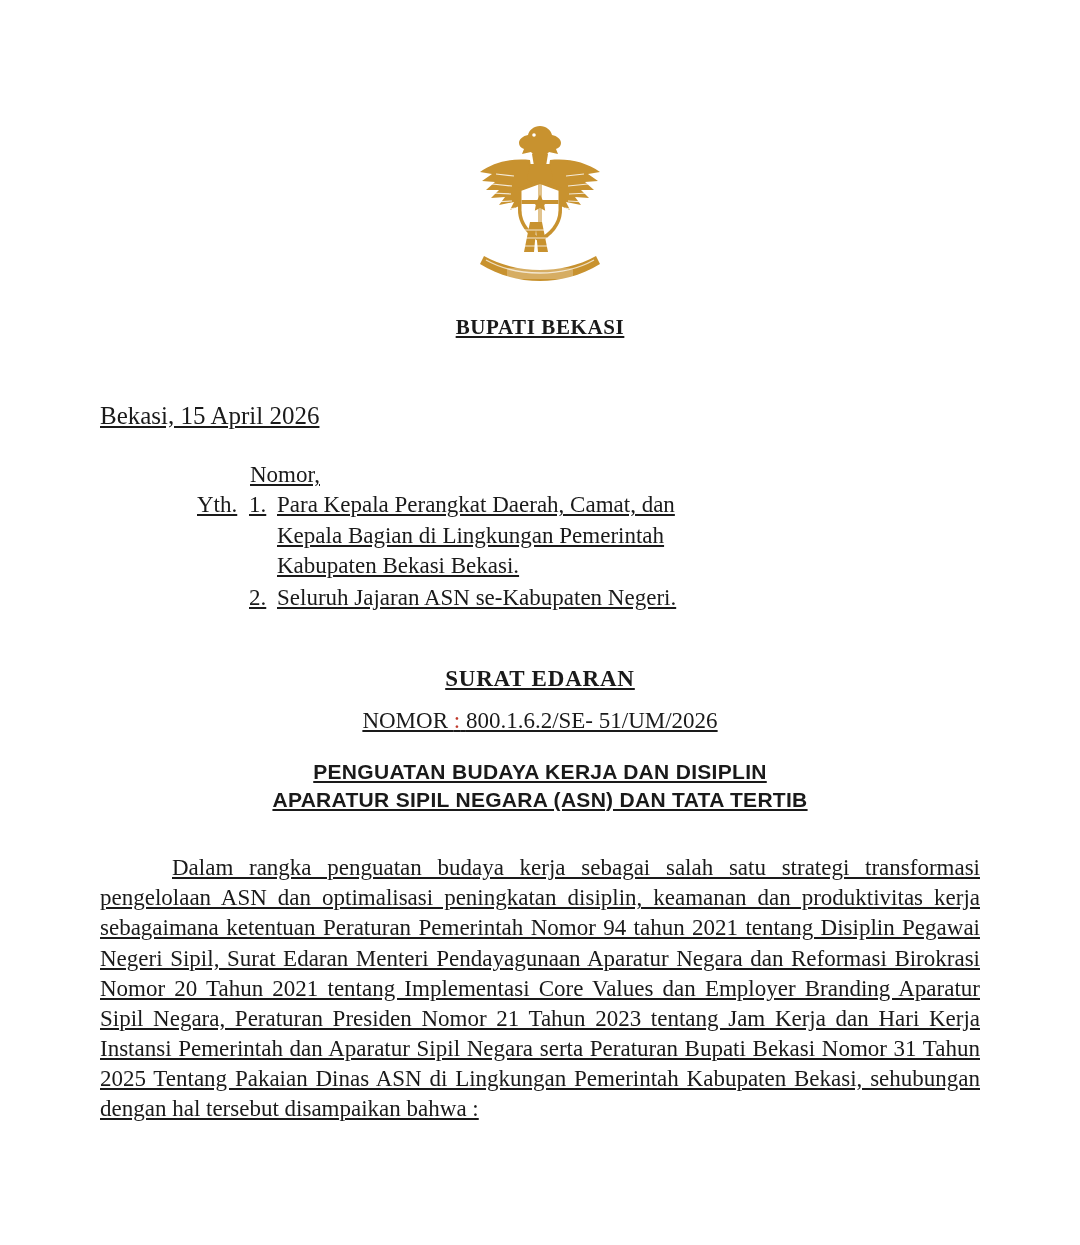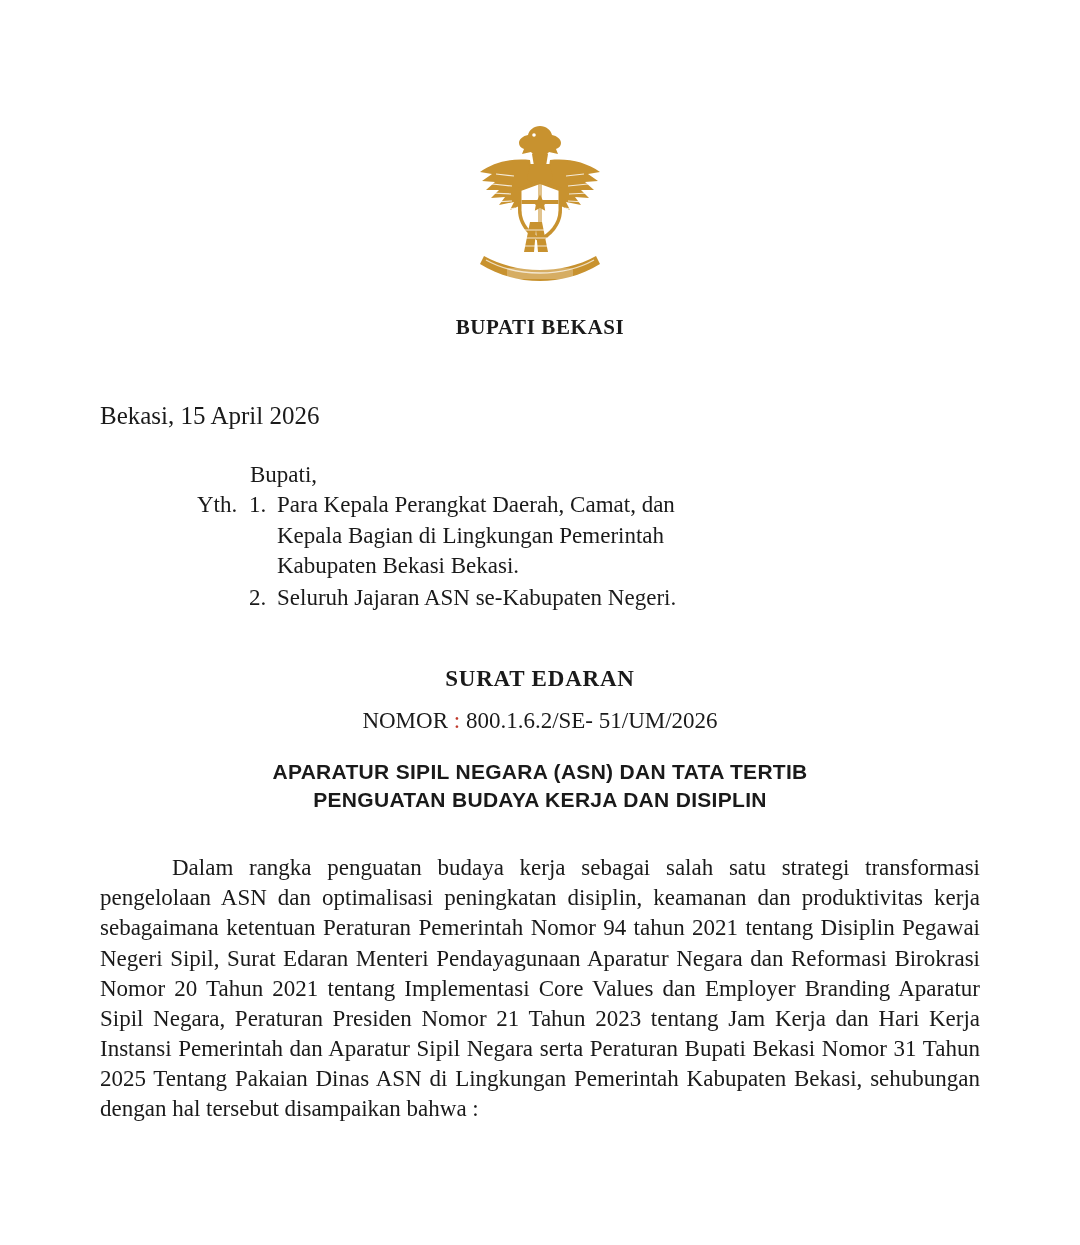--- a/index.html
+++ b/index.html
@@ -13,20 +13,21 @@
     font-family: "Liberation Serif", serif;
     color: #1a1a1a;
     overflow: hidden;
   }
   .page {
     position: relative;
     width: 1080px;
     height: 1245px;
     box-sizing: border-box;
     padding: 0 100px;
+    text-decoration: underline;
   }
   
   .emblem-wrap {
     padding-top: 118px;
     display: flex;
     justify-content: center;
   }
   .emblem {
     width: 160px;
     height: 175px;
@@ -170,21 +171,21 @@
         <rect x="47" y="150" width="66" height="11" rx="2" fill="#ffffff" opacity="0.25"></rect>
       </g>
     </svg>
   </div>
 
   <div class="letterhead">BUPATI BEKASI</div>
 
   <div class="date-line">Bekasi, 15 April 2026</div>
 
   <div class="addressee">
-    <div class="addr-kepada">Bupati,</div>
+    <div class="addr-kepada">Nomor,</div>
     <div class="addr-row">
       <div class="addr-yth">Yth.</div>
       <div class="addr-num">1.</div>
       <div class="addr-text">
         <span class="justify">Para Kepala Perangkat Daerah, Camat, dan Kepala Bagian di Lingkungan Pemerintah Kabupaten Bekasi Bekasi.</span>
       </div>
     </div>
     <div class="addr-row second">
       <div class="addr-spacer"></div>
       <div class="addr-num">2.</div>
@@ -193,22 +194,22 @@
   </div>
 
   <div class="title-block">
     <div class="t-surat">SURAT EDARAN</div>
     <div class="t-nomor">
       <span>NOMOR</span>
       <span class="colon">:</span>
       <span>800.1.6.2/SE- 51/UM/2026</span>
     </div>
     <div class="t-subject">
+      <div>PENGUATAN  BUDAYA KERJA DAN DISIPLIN</div>
       <div>APARATUR SIPIL NEGARA (ASN) DAN TATA TERTIB</div>
-      <div>PENGUATAN  BUDAYA KERJA DAN DISIPLIN</div>
     </div>
   </div>
 
   <div class="body-text">
     <span class="indent"></span><span>Dalam rangka penguatan budaya kerja sebagai salah satu strategi transformasi pengelolaan ASN dan optimalisasi peningkatan disiplin, keamanan dan produktivitas kerja sebagaimana ketentuan    Peraturan Pemerintah Nomor 94 tahun 2021 tentang Disiplin Pegawai Negeri Sipil, Surat Edaran Menteri Pendayagunaan Aparatur Negara dan Reformasi Birokrasi Nomor 20 Tahun 2021 tentang Implementasi Core Values dan Employer Branding Aparatur Sipil Negara, Peraturan Presiden Nomor 21 Tahun 2023 tentang Jam Kerja dan Hari Kerja Instansi Pemerintah dan Aparatur Sipil Negara serta Peraturan Bupati Bekasi Nomor 31 Tahun 2025 Tentang Pakaian Dinas ASN di Lingkungan Pemerintah Kabupaten Bekasi, sehubungan dengan hal tersebut disampaikan bahwa :</span>
   </div>
 
 </div>
 
 </body></html>

